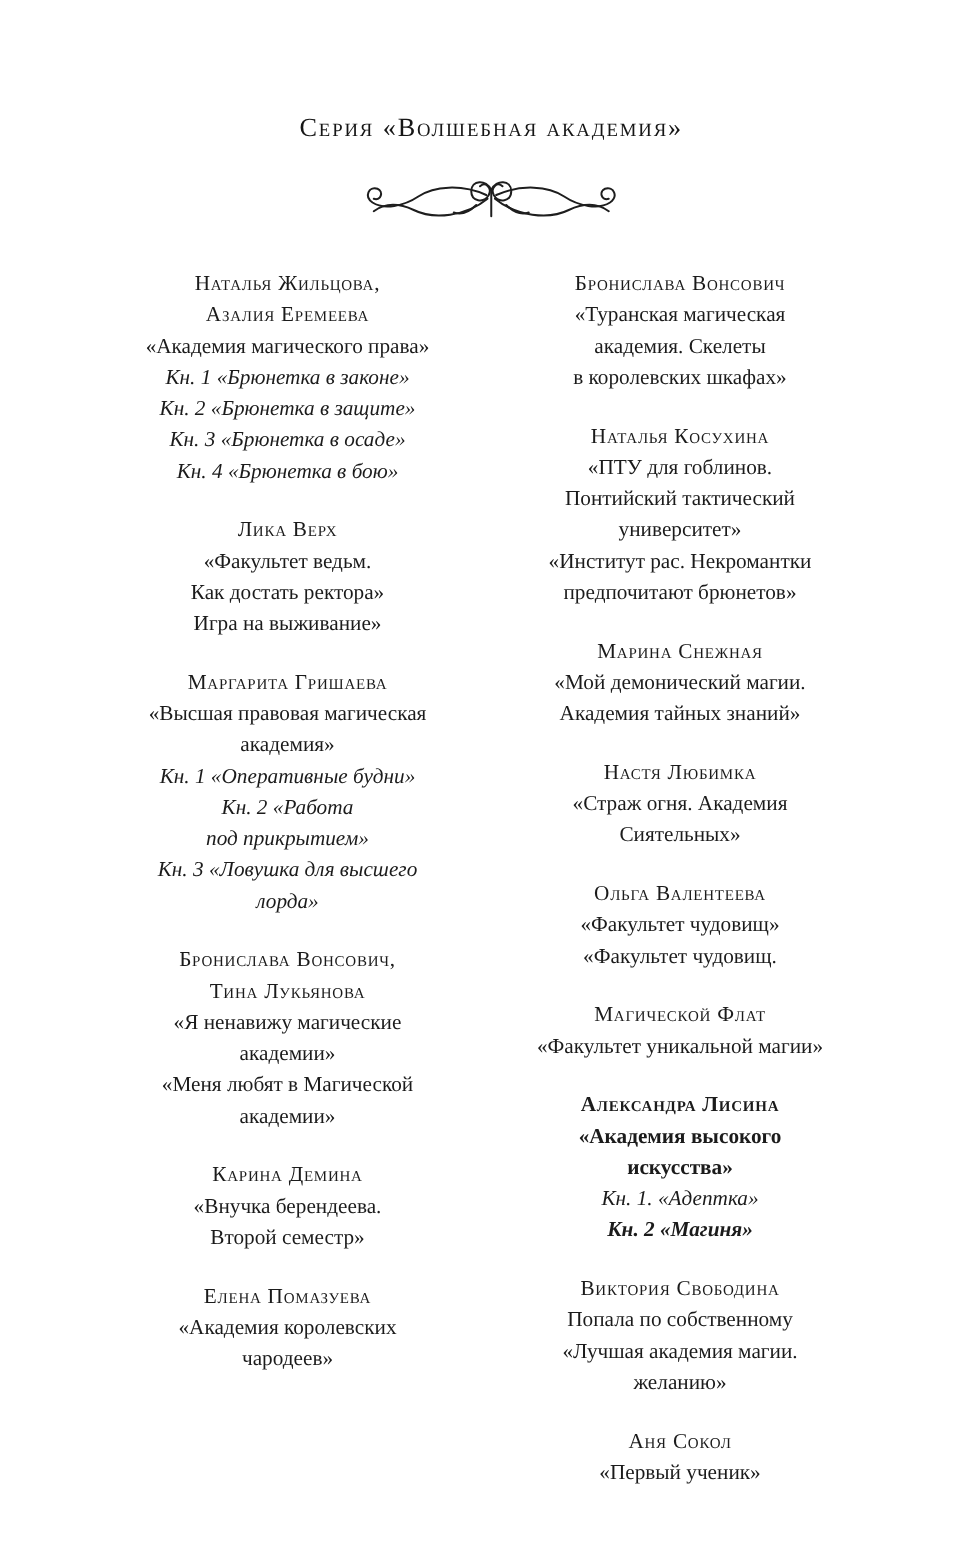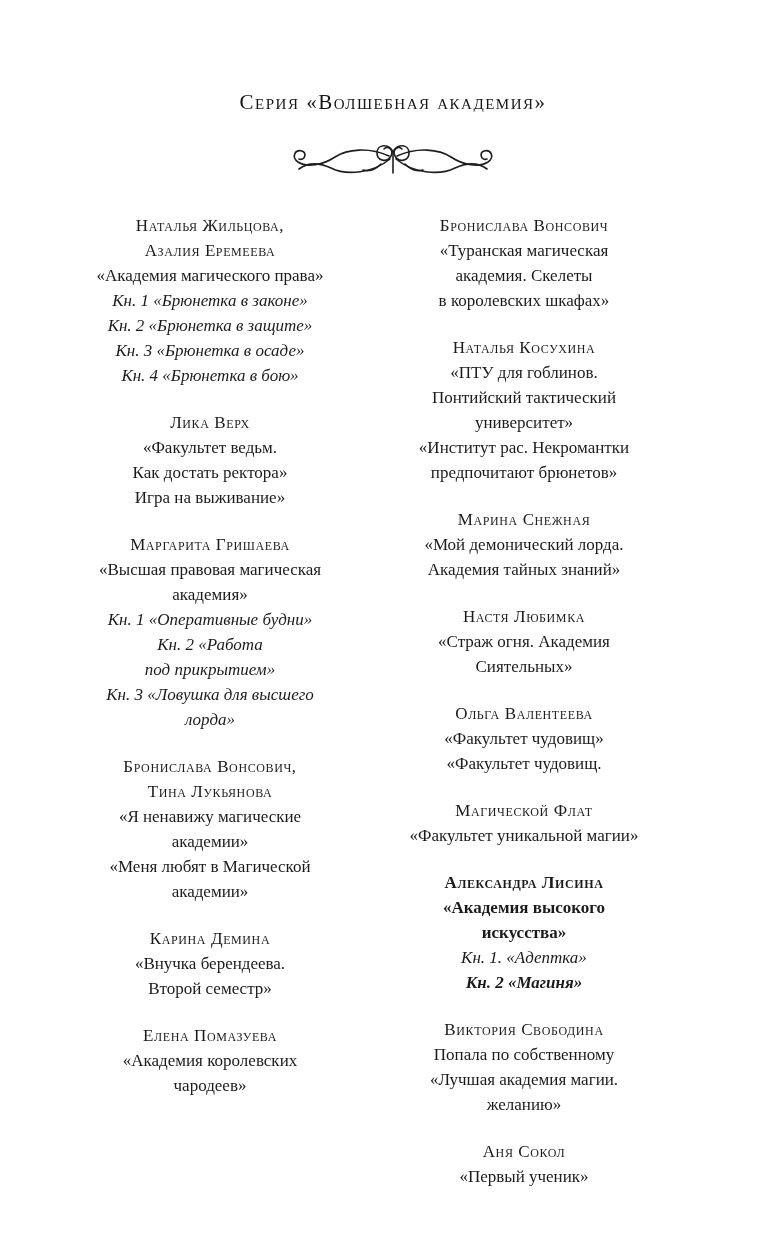--- a/index.html
+++ b/index.html
@@ -27,21 +27,21 @@
     margin-left: 18px;
   }
   .ornament-wrap {
     text-align: center;
     margin: 22px 0 14px 0;
     margin-left: 18px;
   }
   .columns {
     display: flex;
     gap: 22px;
-    padding: 10px 62px 0 64px;
+    padding: 10px 62px 0 84px;
   }
   .col {
     width: 292px;
     flex: 0 0 292px;
     text-align: center;
     font-size: 17px;
     line-height: 25px;
   }
   .entry { margin-bottom: 22px; }
   .author {
@@ -137,21 +137,21 @@
         <div class="entry">
           <div class="author">Наталья Косухина</div>
           <div class="line normal">«ПТУ для гоблинов.</div>
           <div class="line normal">Понтийский тактический</div>
           <div class="line normal">университет»</div>
           <div class="line normal">«Институт рас. Некромантки</div>
           <div class="line normal">предпочитают брюнетов»</div>
         </div>
         <div class="entry">
           <div class="author">Марина Снежная</div>
-          <div class="line normal">«Мой демонический лорда.</div>
+          <div class="line normal">«Мой демонический магии.</div>
           <div class="line normal">Академия тайных знаний»</div>
         </div>
         <div class="entry">
           <div class="author">Настя Любимка</div>
           <div class="line normal">«Страж огня. Академия</div>
           <div class="line normal">Сиятельных»</div>
         </div>
         <div class="entry">
           <div class="author">Ольга Валентеева</div>
           <div class="line normal">«Факультет чудовищ»</div>

